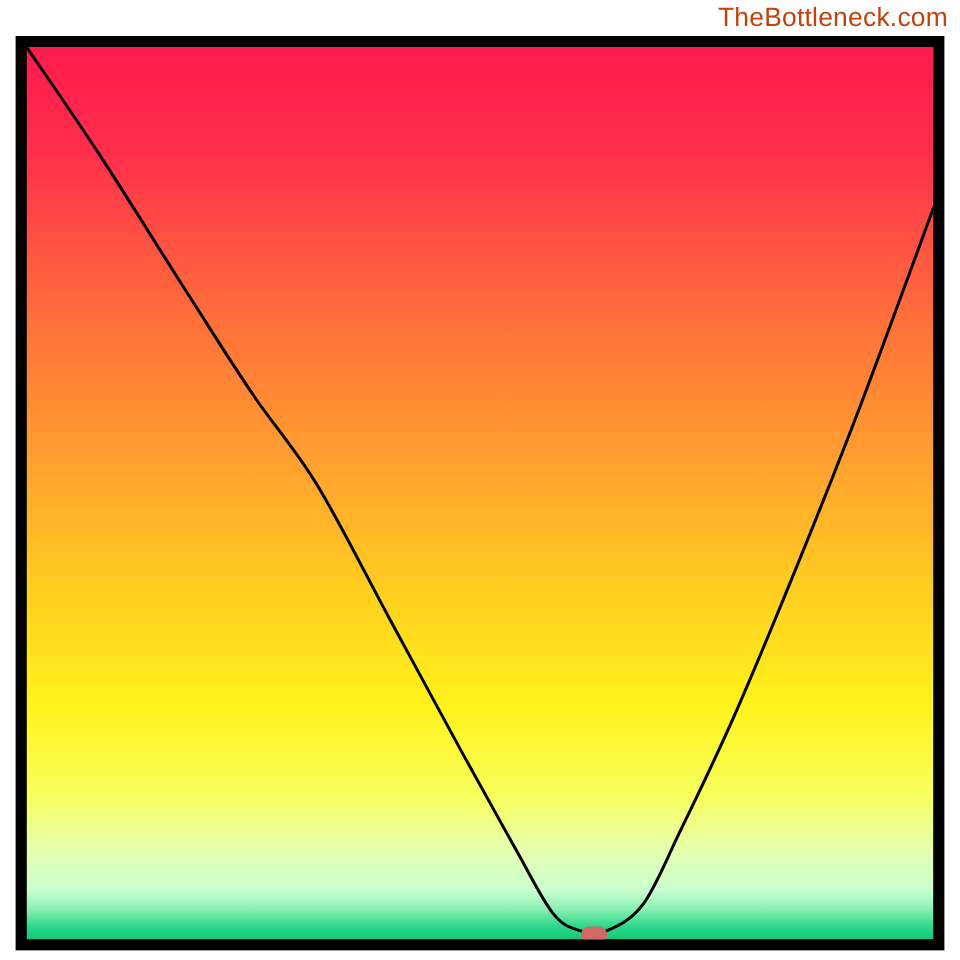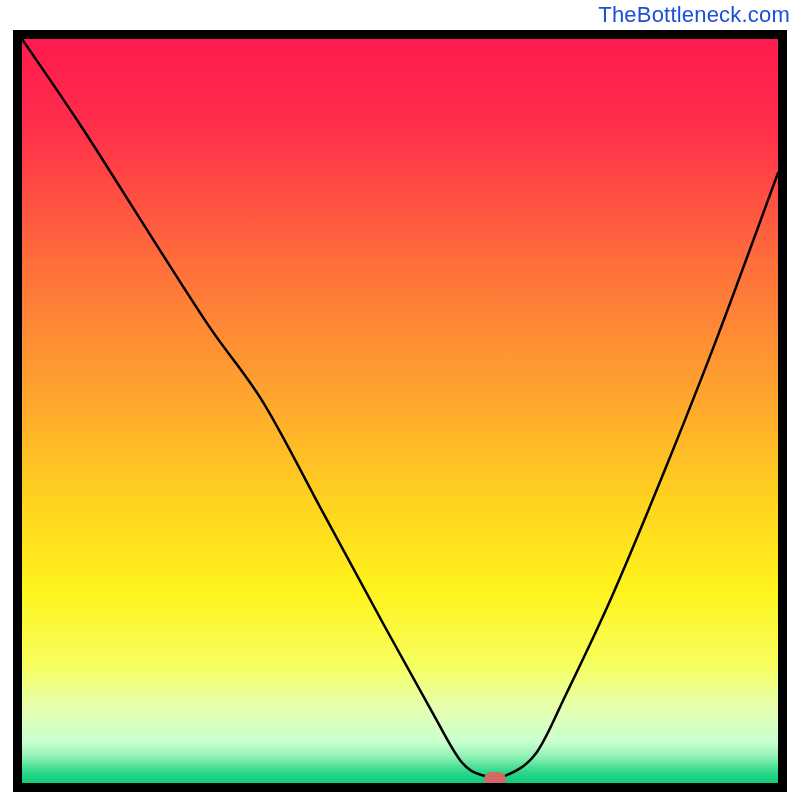--- a/index.html
+++ b/index.html
@@ -13,21 +13,21 @@
   }
   .stage {
     position: relative;
     width: 800px;
     height: 800px;
   }
   .watermark {
     position: absolute;
     top: 2px;
     right: 10px;
-    color: #1d4ed8;
+    color: #c2410c;
     font-size: 22px;
     font-weight: 400;
     letter-spacing: 0.2px;
     z-index: 5;
   }
   .frame-black {
     position: absolute;
     left: 13px;
     top: 30px;
     width: 774px;

